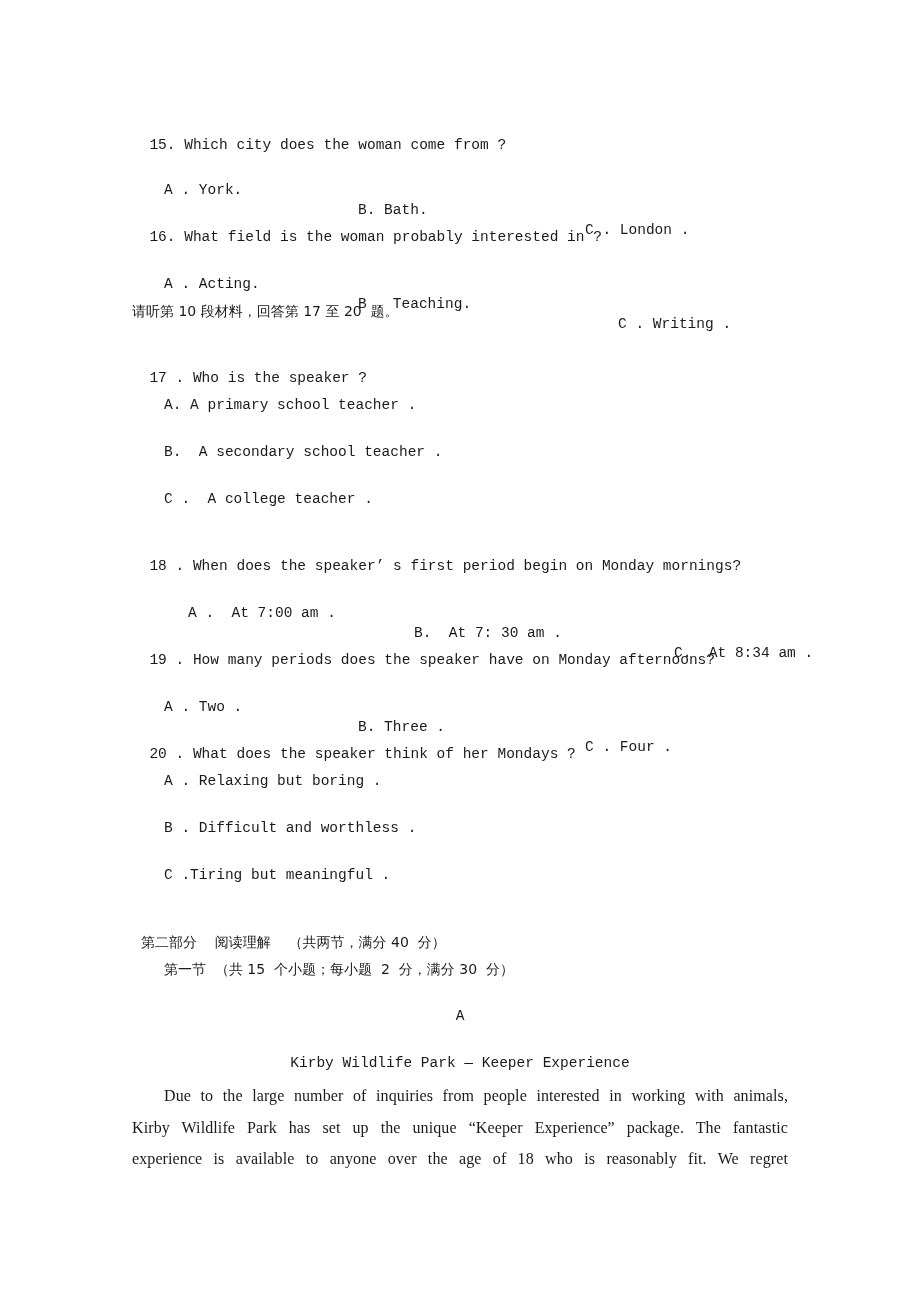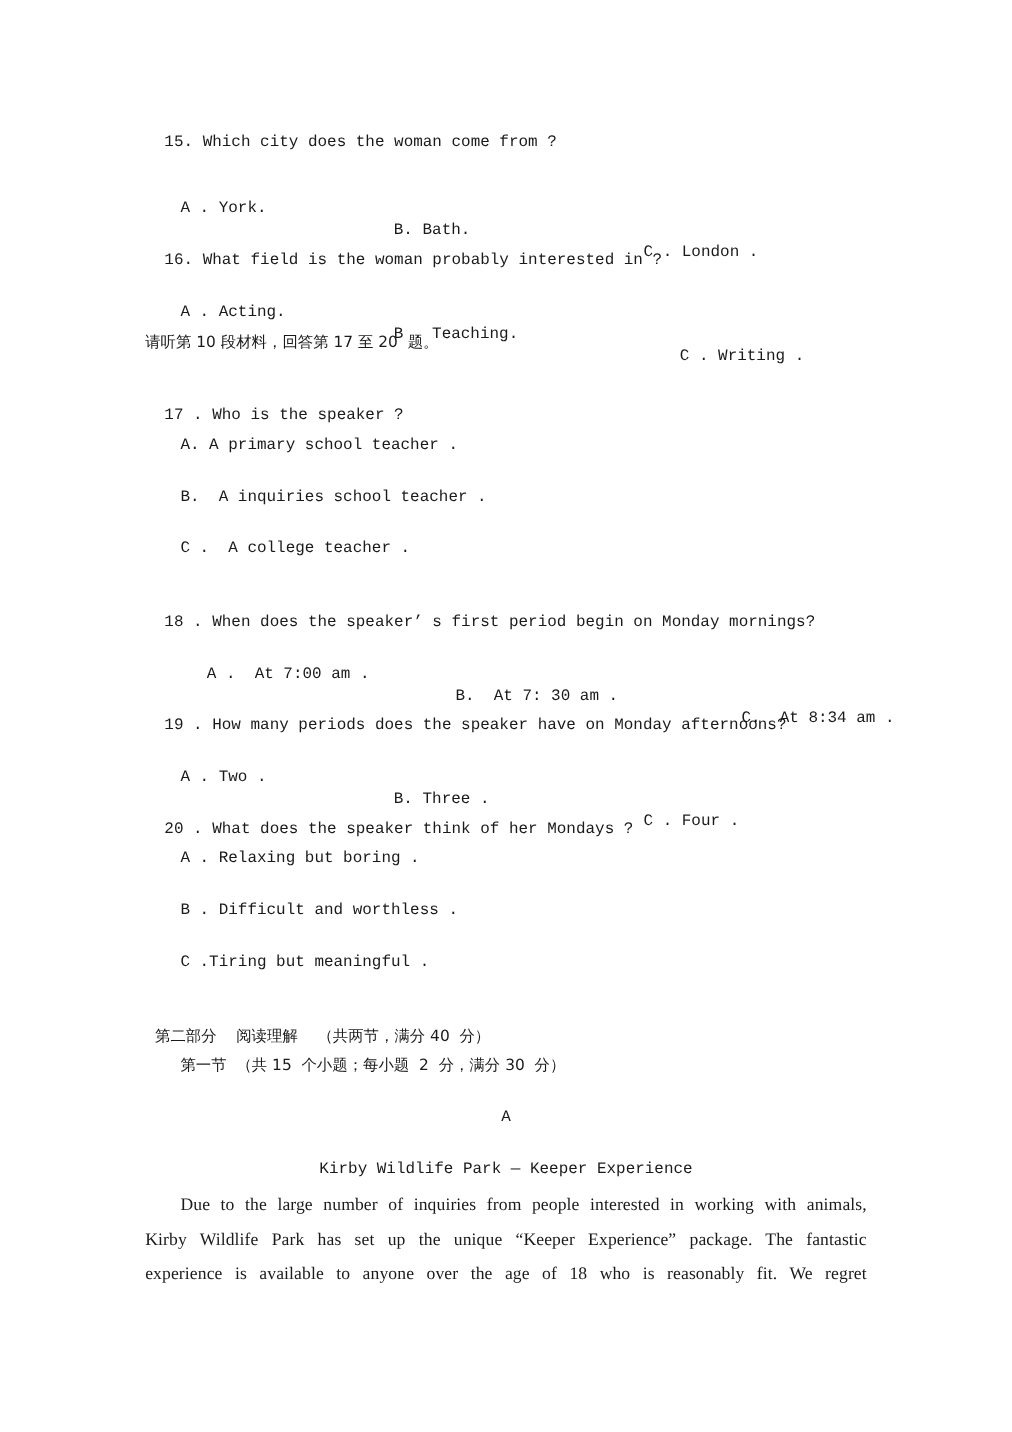--- a/index.html
+++ b/index.html
@@ -48,21 +48,21 @@
       height: 31.5px;
       white-space: nowrap;
       text-align: justify;
       text-align-last: justify;
     }
     .indent { padding-left: 32px; }
   </style>
 </head>
 <body>
 
-<div class="line q" style="top:100px">
+<div class="line q" style="top:115px">
   <span>15.</span> <span>Which city does the woman come from ?</span>
 </div>
 <div class="line" style="top:160px; left:0; width:920px;">
   <span class="col" style="left:164px">A . York.</span>
   <span class="col" style="left:358px">B. Bath.</span>
   <span class="col" style="left:585px">C . London .</span>
 </div>
 
 <div class="line q" style="top:207px">
   <span>16.</span> <span>What field is the woman probably interested in ?</span>
@@ -72,21 +72,21 @@
   <span class="col" style="left:358px">B . Teaching.</span>
   <span class="col" style="left:618px">C . Writing .</span>
 </div>
 
 <div class="line q cn" style="top:301px">请听第 10 段材料，回答第 17 至 20  题。</div>
 
 <div class="line q" style="top:348px">
   <span>17 .</span> <span>Who is the speaker ?</span>
 </div>
 <div class="line opt" style="top:395px">A. A primary school teacher .</div>
-<div class="line opt" style="top:442px">B.  A inquiries school teacher .</div>
+<div class="line opt" style="top:442px">B.  A secondary school teacher .</div>
 <div class="line opt" style="top:489px">C .  A college teacher .</div>
 
 <div class="line q" style="top:536px">
   <span>18 .</span> <span>When does the speaker’ s first period begin on Monday mornings?</span>
 </div>
 <div class="line" style="top:583px; left:0; width:920px;margin-left:24px;">
   <span class="col" style="left:164px">A .  At 7:00 am .</span>
   <span class="col" style="left:390px">B.  At 7: 30 am .</span>
   <span class="col" style="left:650px">C.  At 8:34 am .</span>
 </div>

